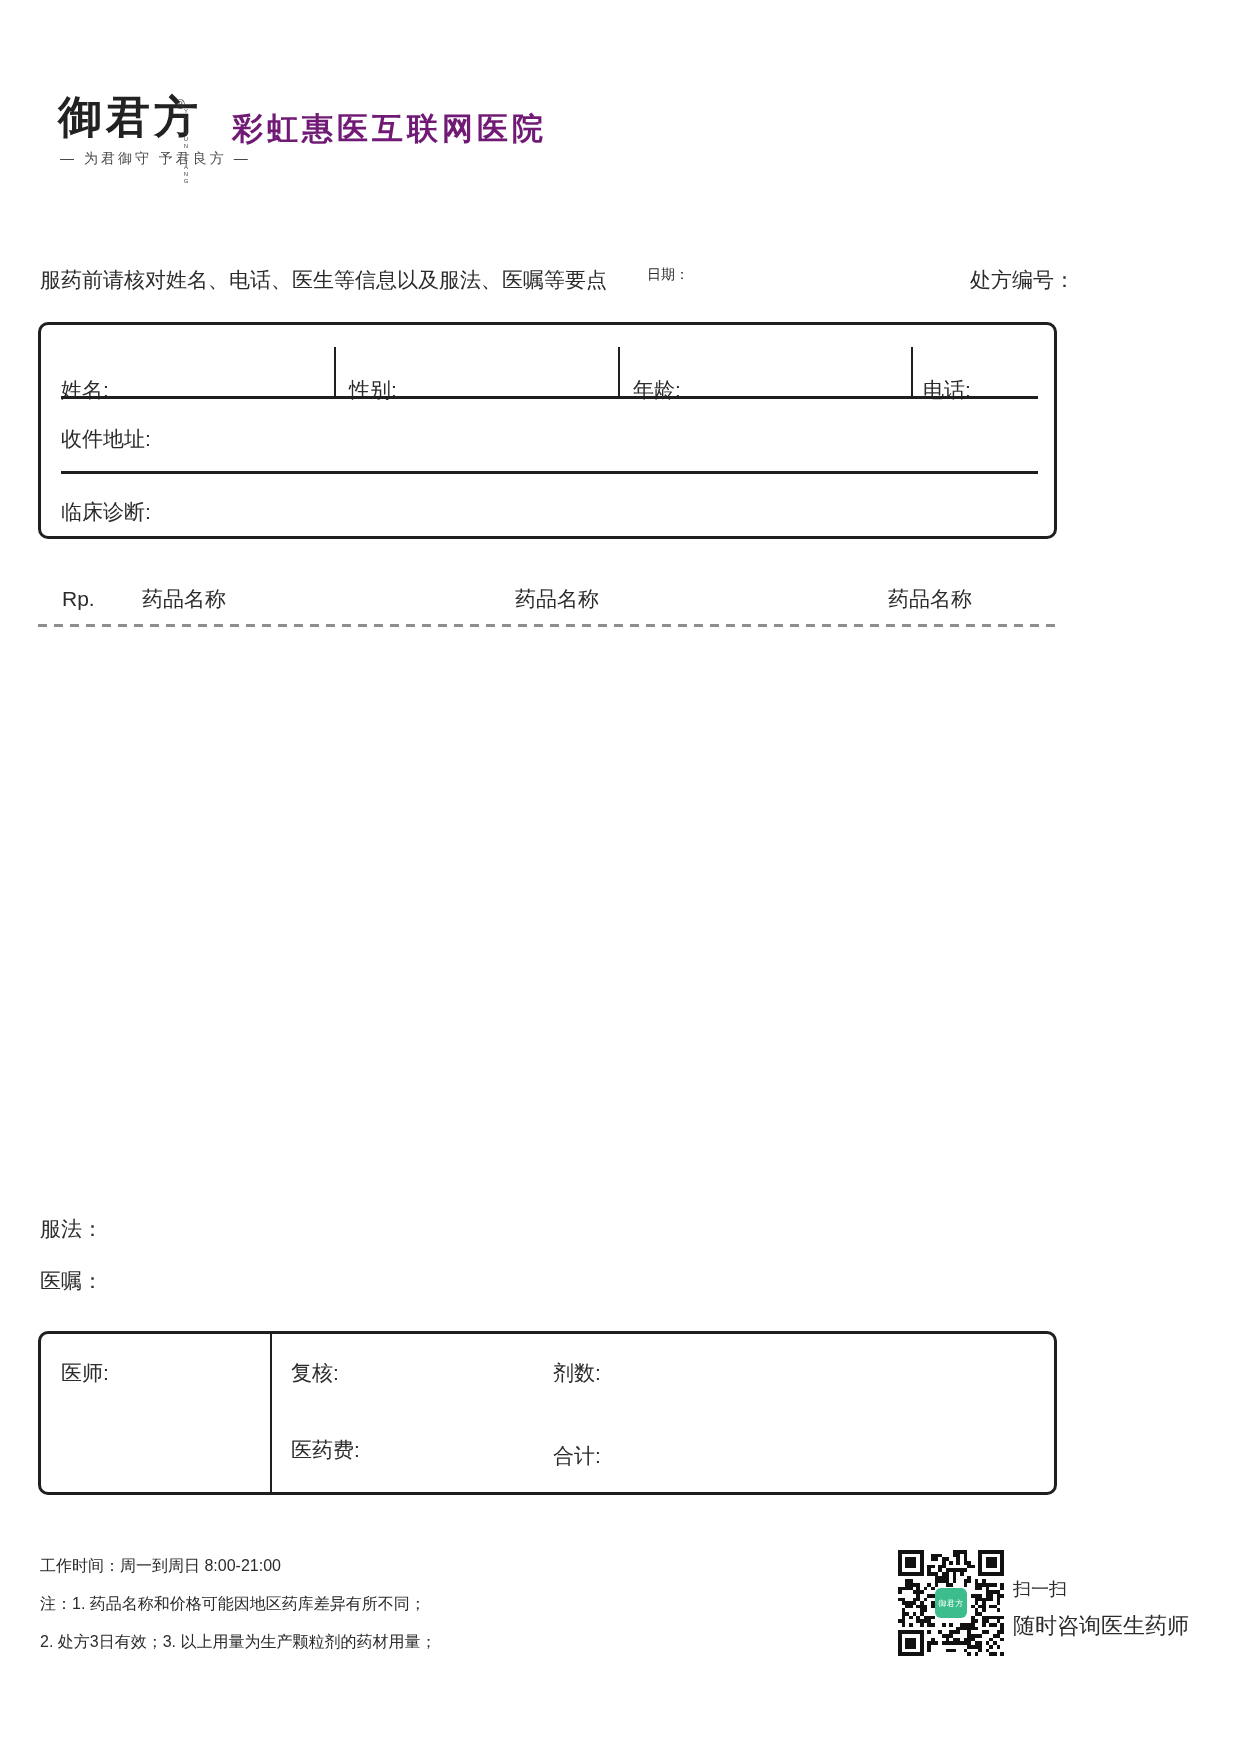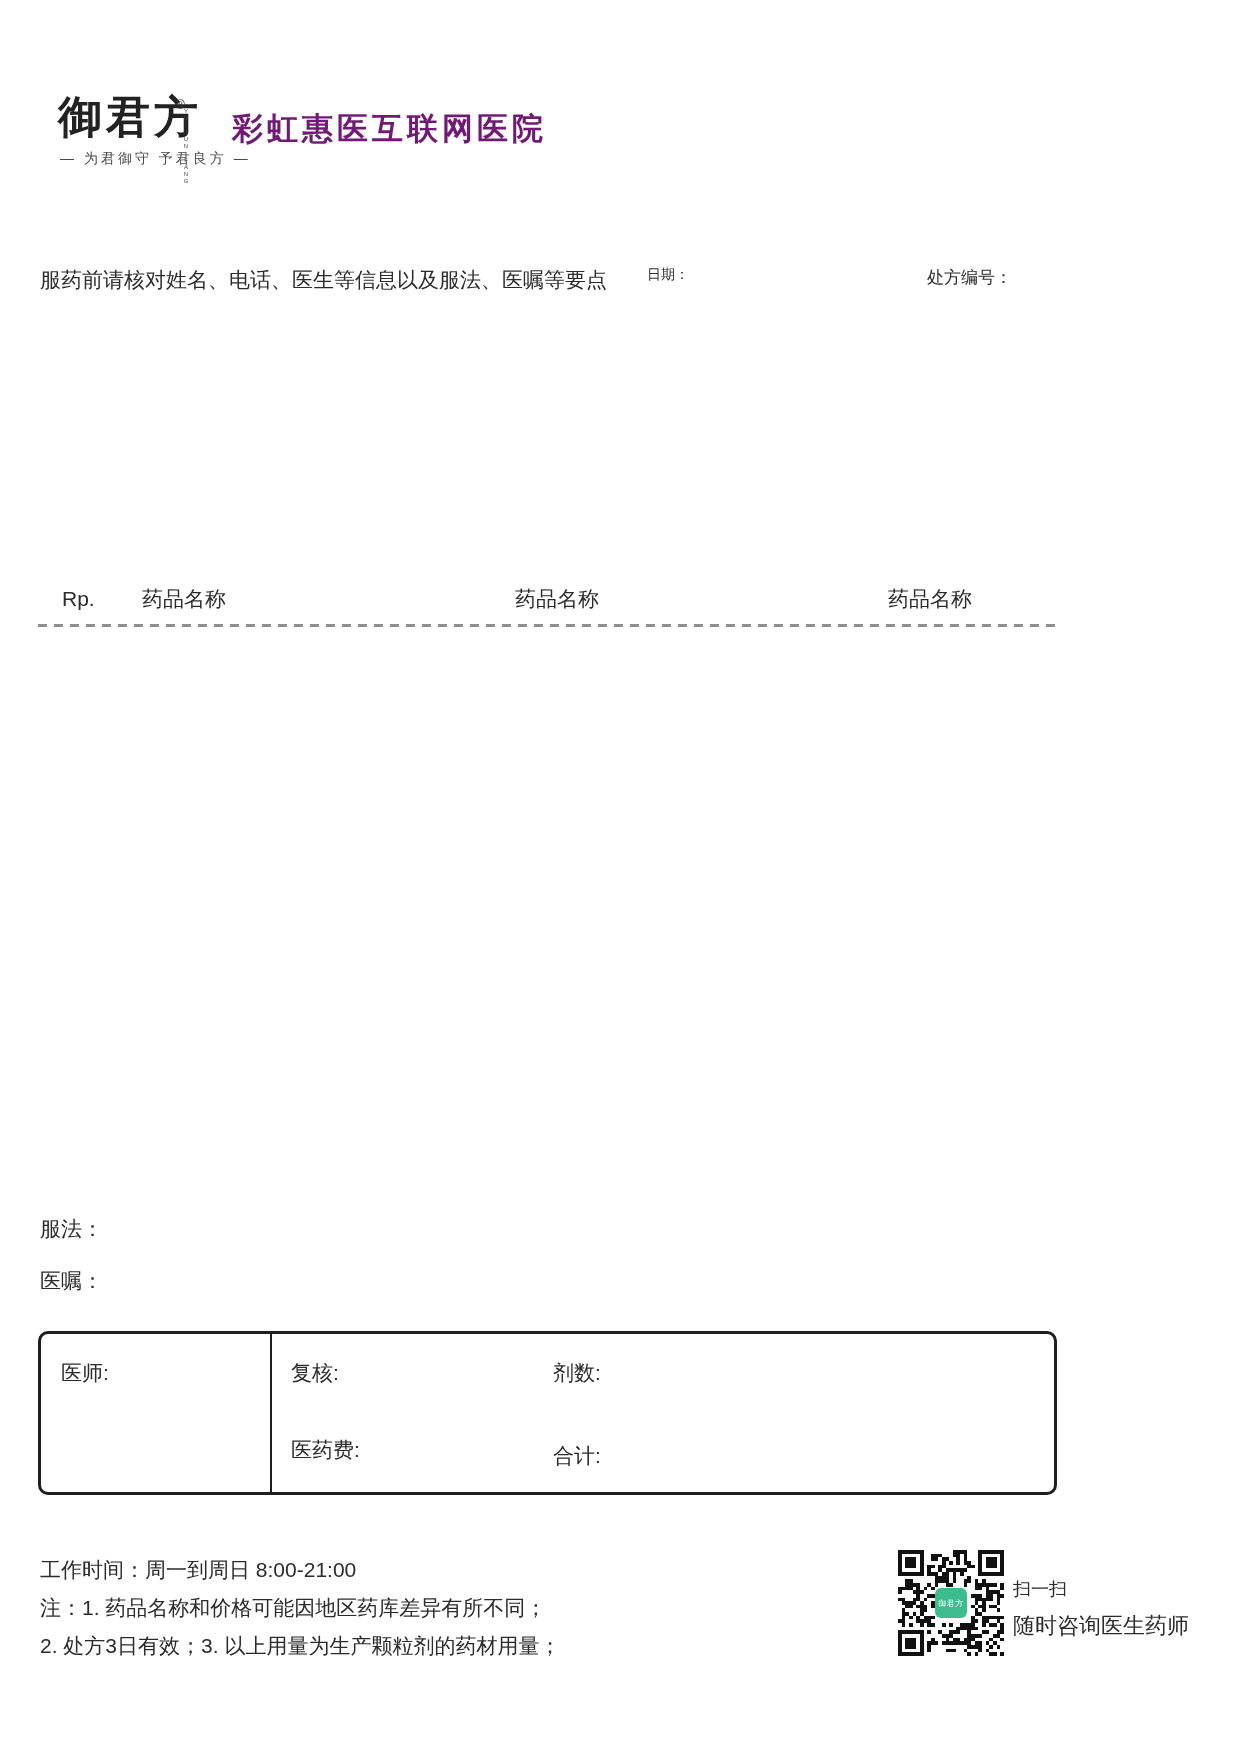--- a/index.html
+++ b/index.html
@@ -16,32 +16,32 @@
   .brand{left:58px;top:96px;font-family:"Liberation Serif","DejaVu Serif",serif;
          font-size:44px;font-weight:700;letter-spacing:4px;color:#222;line-height:1;}
   .brand-reg{left:176px;top:98px;font-size:12px;color:#333;}
   .brand-pinyin{left:183px;top:108px;font-size:6px;color:#444;letter-spacing:1px;
                 writing-mode:vertical-rl;text-orientation:upright;line-height:1;}
   .brand-tagline{left:60px;top:150px;font-size:14px;color:#4a4a4a;letter-spacing:3px;white-space:nowrap;}
   .hospital-title{left:232px;top:108px;font-size:31px;font-weight:700;letter-spacing:4px;color:#701a75;white-space:nowrap;}
   
   .notice{left:40px;top:266px;font-size:21px;white-space:nowrap;}
   .date-label{left:647px;top:266px;font-size:14px;}
-  .rxno-label{left:927px;top:266px;font-size:17px;}
+  .rxno-label{left:970px;top:266px;font-size:21px;}
   
   .box1{left:38px;top:322px;width:1019px;height:217px;border:3px solid #1f1f1f;border-radius:10px;box-sizing:border-box;}
   .lbl{font-size:21px;color:#2b2b2b;white-space:nowrap;line-height:1.2;}
   .vdiv{width:2px;background:#1f1f1f;}
   .hline{height:3px;background:#1f1f1f;}
   .dashed-line{left:38px;top:624px;width:1019px;height:3px;
     background:repeating-linear-gradient(90deg,#8f8f8f 0 9px,transparent 9px 16px);}
   
   .box2{left:38px;top:1331px;width:1019px;height:164px;border:3px solid #1f1f1f;border-radius:10px;box-sizing:border-box;padding-left:32px;}
   
-  .foot{font-size:21px;white-space:nowrap;text-align:center;}
+  .foot{font-size:16px;white-space:nowrap;text-align:center;}
   .qr-wrap{left:898px;top:1550px;width:106px;height:106px;}
   .qr-badge{position:absolute;left:37px;top:38px;width:32px;height:30px;border-radius:6px;
             display:flex;align-items:center;justify-content:center;}
   .qr-badge span{color:#fff;font-size:8px;letter-spacing:0.5px;white-space:nowrap;}
   .scan-title{left:1013px;top:1577px;font-size:18px;}
   .scan-sub{left:1013px;top:1611px;font-size:22px;}
 </style>
 </head>
 <body>
 
@@ -50,20 +50,33 @@
   <div class="abs brand">御君方</div>
   <div class="abs brand-reg">®</div>
   <div class="abs brand-pinyin">YU JUN FANG</div>
   <div class="abs brand-tagline">— 为君御守 予君良方 —</div>
   <div class="abs hospital-title">彩虹惠医互联网医院</div>
 
   <div class="abs notice">服药前请核对姓名、电话、医生等信息以及服法、医嘱等要点</div>
   <div class="abs date-label">日期：</div>
   <div class="abs rxno-label">处方编号：</div>
 
+  <div class="abs box1">
+    <div class="abs lbl" style="left:20px;top:52px;">姓名:</div>
+    <div class="abs lbl" style="left:308px;top:52px;">性别:</div>
+    <div class="abs lbl" style="left:592px;top:52px;">年龄:</div>
+    <div class="abs lbl" style="left:882px;top:52px;">电话:</div>
+    <div class="abs vdiv" style="left:293px;top:22px;height:49px;"></div>
+    <div class="abs vdiv" style="left:577px;top:22px;height:49px;"></div>
+    <div class="abs vdiv" style="left:870px;top:22px;height:49px;"></div>
+    <div class="abs hline" style="left:20px;top:71px;width:977px;"></div>
+    <div class="abs lbl" style="left:20px;top:101px;">收件地址:</div>
+    <div class="abs hline" style="left:20px;top:146px;width:977px;"></div>
+    <div class="abs lbl" style="left:20px;top:174px;">临床诊断:</div>
+  </div>
 
   <div class="abs lbl" style="left:62px;top:586px;">Rp.</div>
   <div class="abs lbl" style="left:142px;top:586px;">药品名称</div>
   <div class="abs lbl" style="left:515px;top:586px;">药品名称</div>
   <div class="abs lbl" style="left:888px;top:586px;">药品名称</div>
   <div class="abs dashed-line"></div>
 
   <div class="abs lbl" style="left:40px;top:1216px;">服法：</div>
   <div class="abs lbl" style="left:40px;top:1268px;">医嘱：</div>
 

